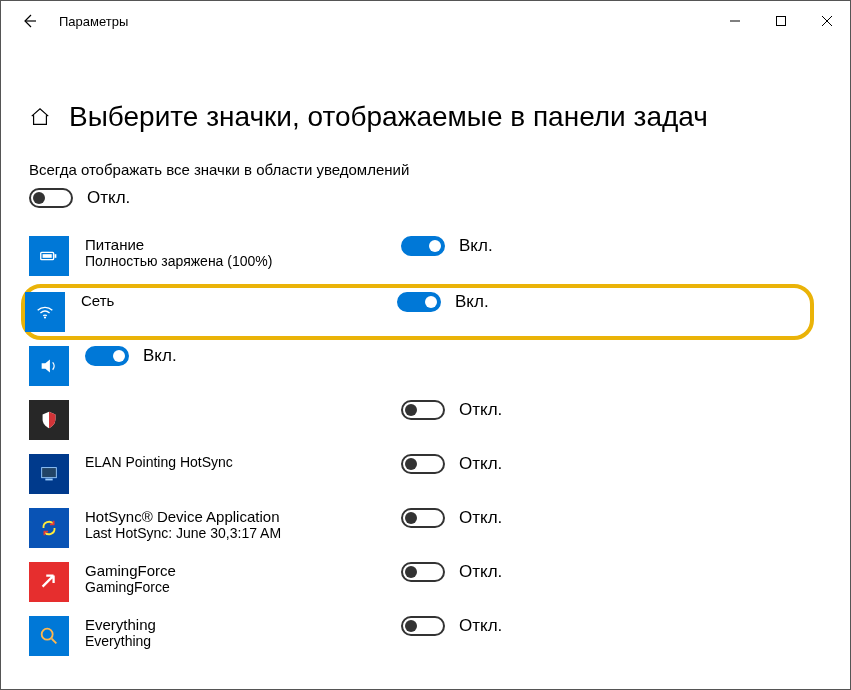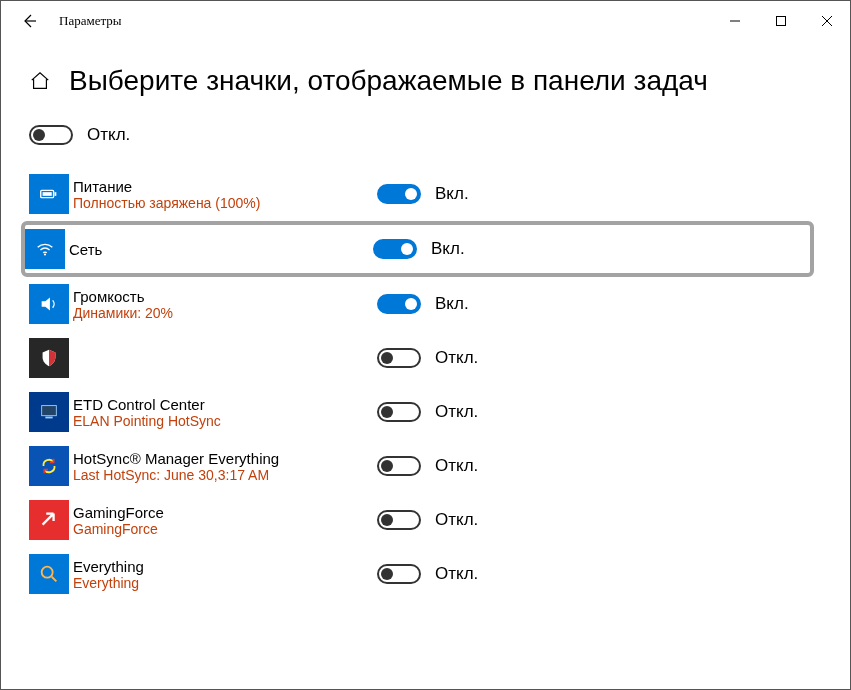--- a/index.html
+++ b/index.html
@@ -1,44 +1,44 @@
 <!DOCTYPE html>
 <html><head>
 <meta charset="utf-8">
 <style>
   * { box-sizing: border-box; margin: 0; padding: 0; }
   body { font-family: "Segoe UI", Tahoma, sans-serif; background: #fff; color: #000; width: 851px; height: 690px; overflow: hidden; border: 1px solid #555; }
-  .titlebar { height: 40px; display: flex; align-items: center; padding: 0 0 0 16px; font-family: Liberation Serif, serif; }
+  .titlebar { height: 40px; display: flex; align-items: center; padding: 0 0 0 16px; }
   .titlebar .back { width: 24px; height: 24px; display: flex; align-items: center; justify-content: center; cursor: pointer; }
   .titlebar .title { font-size: 13px; margin-left: 18px; }
   .winbtns { margin-left: auto; display: flex; }
   .winbtn { width: 46px; height: 32px; display: flex; align-items: center; justify-content: center; }
   .content { padding: 24px 28px 0 28px; }
-  .header-row { display: flex; align-items: center; gap: 18px; margin-bottom: 28px; }
+  .header-row { display: flex; align-items: center; gap: 18px; margin-bottom: 28px; margin-top: 36px; }
   .home-icon { width: 22px; height: 22px; }
   .page-title { font-size: 28px; font-weight: 400; }
   .sub-label { font-size: 15px; margin-bottom: 10px; }
   .master-toggle-row { display: flex; align-items: center; gap: 14px; margin-bottom: 22px; }
-  .item-row { display: flex; align-items: center; padding: 6px 0; min-height: 54px; gap: 4px; }
+  .item-row { display: flex; align-items: flex-start; padding: 6px 0; min-height: 54px; gap: 16px; }
   .icon-box { width: 40px; height: 40px; display: flex; align-items: center; justify-content: center; flex-shrink: 0; }
   .icon-blue { background: #0078d7; color: #fff; }
   .icon-darkblue { background: #003a8c; color: #fff; }
   .icon-sec { background: #272727; color: #fff; }
   .icon-blue2 { background: #0953b5; color:#fff; }
   .icon-red2 { background: #e62e2e; color:#fff; }
   .item-texts { width: 300px; display: flex; flex-direction: column; justify-content: center; overflow: hidden; }
   .item-title { font-size: 15px; color: #000; white-space: nowrap; overflow: hidden; text-overflow: ellipsis; }
-  .item-sub { font-size: 14px; color: #c2410c; white-space: nowrap; overflow: hidden; text-overflow: ellipsis; }
+  .item-sub { font-size: 14px; color: #000000; white-space: nowrap; overflow: hidden; text-overflow: ellipsis; }
   .toggle-wrap { display: flex; align-items: center; gap: 14px; }
   .toggle { width: 44px; height: 20px; border-radius: 10px; border: 2px solid #333; position: relative; cursor: pointer; flex-shrink: 0; }
   .toggle .knob { width: 12px; height: 12px; border-radius: 50%; background: #333; position: absolute; top: 2px; left: 2px; transition: .15s; }
   .toggle.on { background: #0078d7; border-color: #0078d7; }
   .toggle.on .knob { background: #fff; left: 26px; }
   .toggle-label { font-size: 17px; }
-  .highlight { border: 4px solid #a3a3a3; border-radius: 6px; padding: 4px 10px 4px 0; margin-left: -8px; margin-right: 8px; }
+  .highlight { border: 4px solid #eab308; border-radius: 20px; padding: 4px 10px 4px 0; margin-left: -8px; margin-right: 8px; }
   .blurred { filter: blur(3px); color:#bbb; display:inline-block; width:60px; height:14px; background:#ccc; vertical-align:middle; margin-right:4px; border-radius:2px;}
   svg { display:block; }
 </style>
 </head>
 <body>
 
 <div class="titlebar">
   <div class="back">
     <svg width="16" height="16" viewBox="0 0 16 16">
         <path d="M10 2 L4 8 L10 14" stroke="#000" stroke-width="1.2" fill="none"></path>
@@ -69,20 +69,21 @@
 <div class="content">
   <div class="header-row">
     <div class="home-icon">
       <svg width="22" height="22" viewBox="0 0 24 24">
           <path d="M3 11 L12 3 L21 11 M5 10 V20 H19 V10" stroke="#000" stroke-width="1.3" fill="none"></path>
         </svg>
     </div>
     <h1 class="page-title">Выберите значки, отображаемые в панели задач</h1>
   </div>
 
+  <div class="sub-label">Всегда отображать все значки в области уведомлений</div>
   <div class="master-toggle-row">
     <div class="toggle">
         <div class="knob"></div>
       </div>
     <div class="toggle-label">Откл.</div>
   </div>
 
   <div id="items">
       <div class="item-row">
         <div class="icon-box icon-blue">
@@ -122,24 +123,20 @@
           <div class="toggle-label">Вкл.</div>
         </div>
       </div>
       <div class="item-row">
         <div class="icon-box icon-blue">
           <svg width="22" height="22" viewBox="0 0 24 24">
             <path d="M4 9 H8 L13 5 V19 L8 15 H4 Z" fill="#fff"></path>
             <path d="M16 8 A6 6 0 0 1 16 16" stroke="#fff" fill="none" stroke-width="1.5"></path>
           </svg>
         </div>
-        <div class="item-texts">
-          <div class="item-title">Громкость</div>
-          <div class="item-sub">Динамики: 20%</div>
-        </div>
         <div class="toggle-wrap">
           <div class="toggle on">
             <div class="knob"></div>
           </div>
           <div class="toggle-label">Вкл.</div>
         </div>
       </div>
       <div class="item-row">
         <div class="icon-box icon-sec">
           <svg width="22" height="22" viewBox="0 0 24 24">
@@ -157,39 +154,38 @@
         </div>
       </div>
       <div class="item-row">
         <div class="icon-box icon-darkblue">
           <svg width="22" height="22" viewBox="0 0 24 24">
             <rect x="4" y="5" width="16" height="11" stroke="#9cf" fill="#246" stroke-width="1"></rect>
             <rect x="8" y="17" width="8" height="2" fill="#9cf"></rect>
           </svg>
         </div>
         <div class="item-texts">
-          <div class="item-title">ETD Control Center</div>
           <div class="item-sub">ELAN Pointing HotSync</div>
         </div>
         <div class="toggle-wrap">
           <div class="toggle">
             <div class="knob"></div>
           </div>
           <div class="toggle-label">Откл.</div>
         </div>
       </div>
       <div class="item-row">
         <div class="icon-box icon-blue2">
           <svg width="22" height="22" viewBox="0 0 24 24">
             <path d="M6 12 A6 6 0 0 1 17 8 M18 12 A6 6 0 0 1 7 16" stroke="#ffeb3b" fill="none" stroke-width="2"></path>
             <path d="M17 4 V8 H13 M7 20 V16 H11" stroke="#e53935" fill="none" stroke-width="2"></path>
           </svg>
         </div>
         <div class="item-texts">
-          <div class="item-title">HotSync® Manager Everything</div>
+          <div class="item-title">HotSync® Device Application</div>
           <div class="item-sub">Last HotSync: June 30,3:17 AM</div>
         </div>
         <div class="toggle-wrap">
           <div class="toggle">
             <div class="knob"></div>
           </div>
           <div class="toggle-label">Откл.</div>
         </div>
       </div>
       <div class="item-row">

